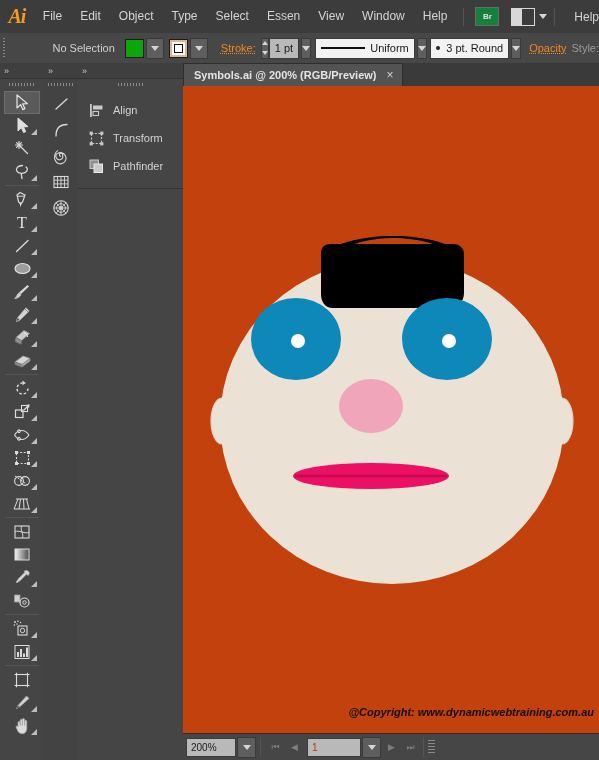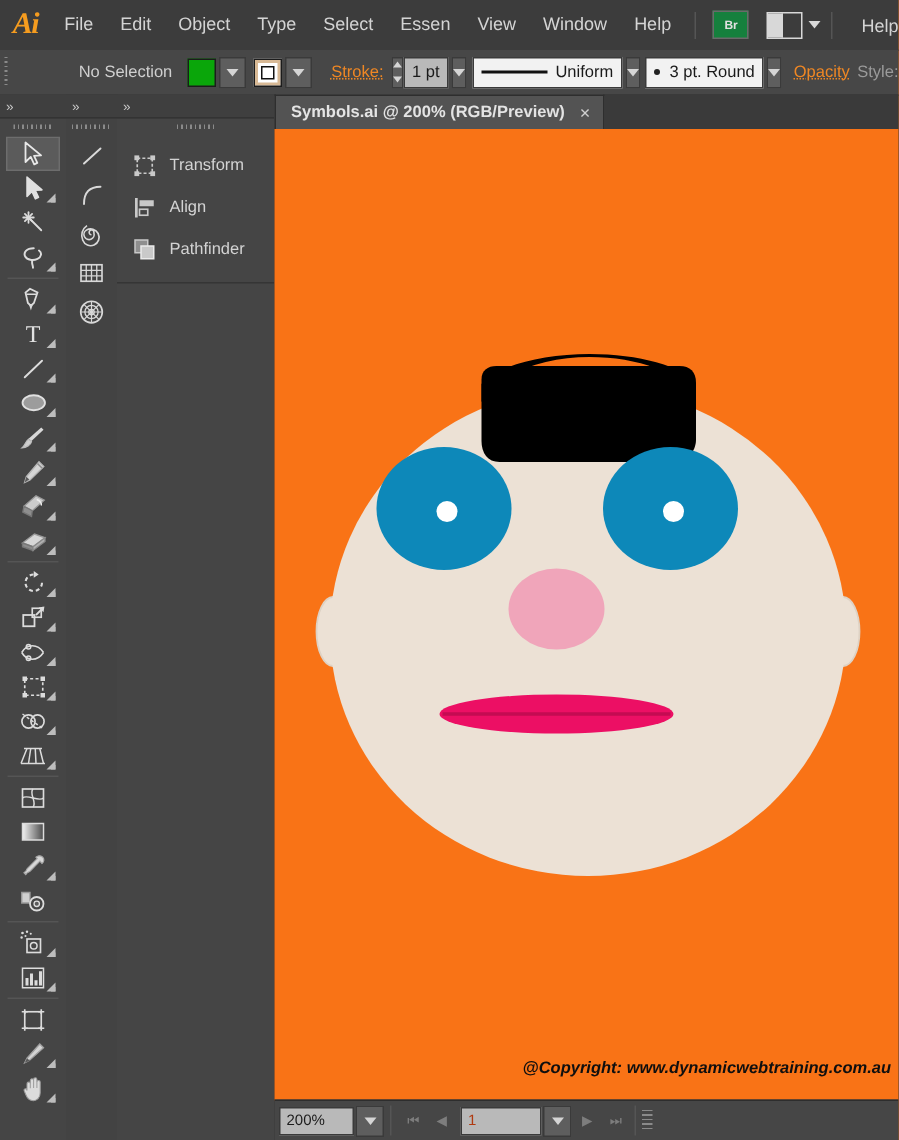--- a/index.html
+++ b/index.html
@@ -130,21 +130,21 @@
   
   .docwrap{position:absolute;left:183px;top:63px;right:0;bottom:0;background:#3c3c3c;}
   .tabbar{height:23px;background:#3a3a3a;display:flex;align-items:flex-end;}
   .tab{
     height:22px;background:#535353;border:1px solid #2e2e2e;border-bottom:none;
     display:flex;align-items:center;padding:0 8px 0 10px;color:#e4e4e4;
     font-size:11px;font-weight:bold;white-space:nowrap;
   }
   .tab .x{margin-left:10px;color:#cfcfcf;font-size:12px;font-weight:normal;line-height:1;}
   .canvas{
-    position:absolute;left:0;top:23px;right:0;bottom:26px;background:#f97316;overflow:hidden;
+    position:absolute;left:0;top:23px;right:0;bottom:26px;background:#c2410c;overflow:hidden;
   }
   .art{position:absolute;left:0;top:0;}
   .copyright{
     position:absolute;right:5px;bottom:16px;color:#0f0f0f;font-size:11px;font-weight:bold;
     font-style:italic;white-space:nowrap;
   }
 
   
   .statusbar{
     position:absolute;left:0;bottom:0;right:0;height:26px;background:#464646;
@@ -558,41 +558,41 @@
 <div class="panel3">
   <div class="panelhead">
     <span class="dblarrow">»</span>
   </div>
   <div class="dots"></div>
   <div class="p3-group">
 
     <div class="p3-item">
       <span class="p3-ico">
         <svg width="17" height="17" viewBox="0 0 17 17">
+            <rect x="2" y="2" width="1.8" height="13" fill="#c9c9c9"></rect>
+            <rect x="5" y="3.5" width="9.5" height="4" fill="#c9c9c9"></rect>
+            <rect x="5" y="9.5" width="5.5" height="4" fill="none" stroke="#c9c9c9" stroke-width="1.1"></rect>
+          </svg>
+      </span>
+      <span class="p3-lbl">Align</span>
+    </div>
+
+    <div class="p3-item">
+      <span class="p3-ico">
+        <svg width="17" height="17" viewBox="0 0 17 17">
             <rect x="3.5" y="3.5" width="10" height="10" fill="none" stroke="#c9c9c9" stroke-width="1.1" stroke-dasharray="2 1.4"></rect>
             <g fill="#c9c9c9">
               <rect x="1.6" y="1.6" width="3.2" height="3.2"></rect>
               <rect x="12.2" y="1.6" width="3.2" height="3.2"></rect>
               <rect x="1.6" y="12.2" width="3.2" height="3.2"></rect>
               <rect x="12.2" y="12.2" width="3.2" height="3.2"></rect>
             </g>
           </svg>
       </span>
       <span class="p3-lbl">Transform</span>
-    </div>
-
-    <div class="p3-item">
-      <span class="p3-ico">
-        <svg width="17" height="17" viewBox="0 0 17 17">
-            <rect x="2" y="2" width="1.8" height="13" fill="#c9c9c9"></rect>
-            <rect x="5" y="3.5" width="9.5" height="4" fill="#c9c9c9"></rect>
-            <rect x="5" y="9.5" width="5.5" height="4" fill="none" stroke="#c9c9c9" stroke-width="1.1"></rect>
-          </svg>
-      </span>
-      <span class="p3-lbl">Align</span>
     </div>
 
     <div class="p3-item">
       <span class="p3-ico">
         <svg width="17" height="17" viewBox="0 0 17 17">
             <rect x="2" y="2" width="8.5" height="8.5" fill="#8f8f8f" stroke="#c9c9c9" stroke-width="1"></rect>
             <rect x="6" y="6" width="8.5" height="8.5" fill="#c9c9c9" stroke="#eaeaea" stroke-width="1"></rect>
           </svg>
       </span>
       <span class="p3-lbl">Pathfinder</span>

